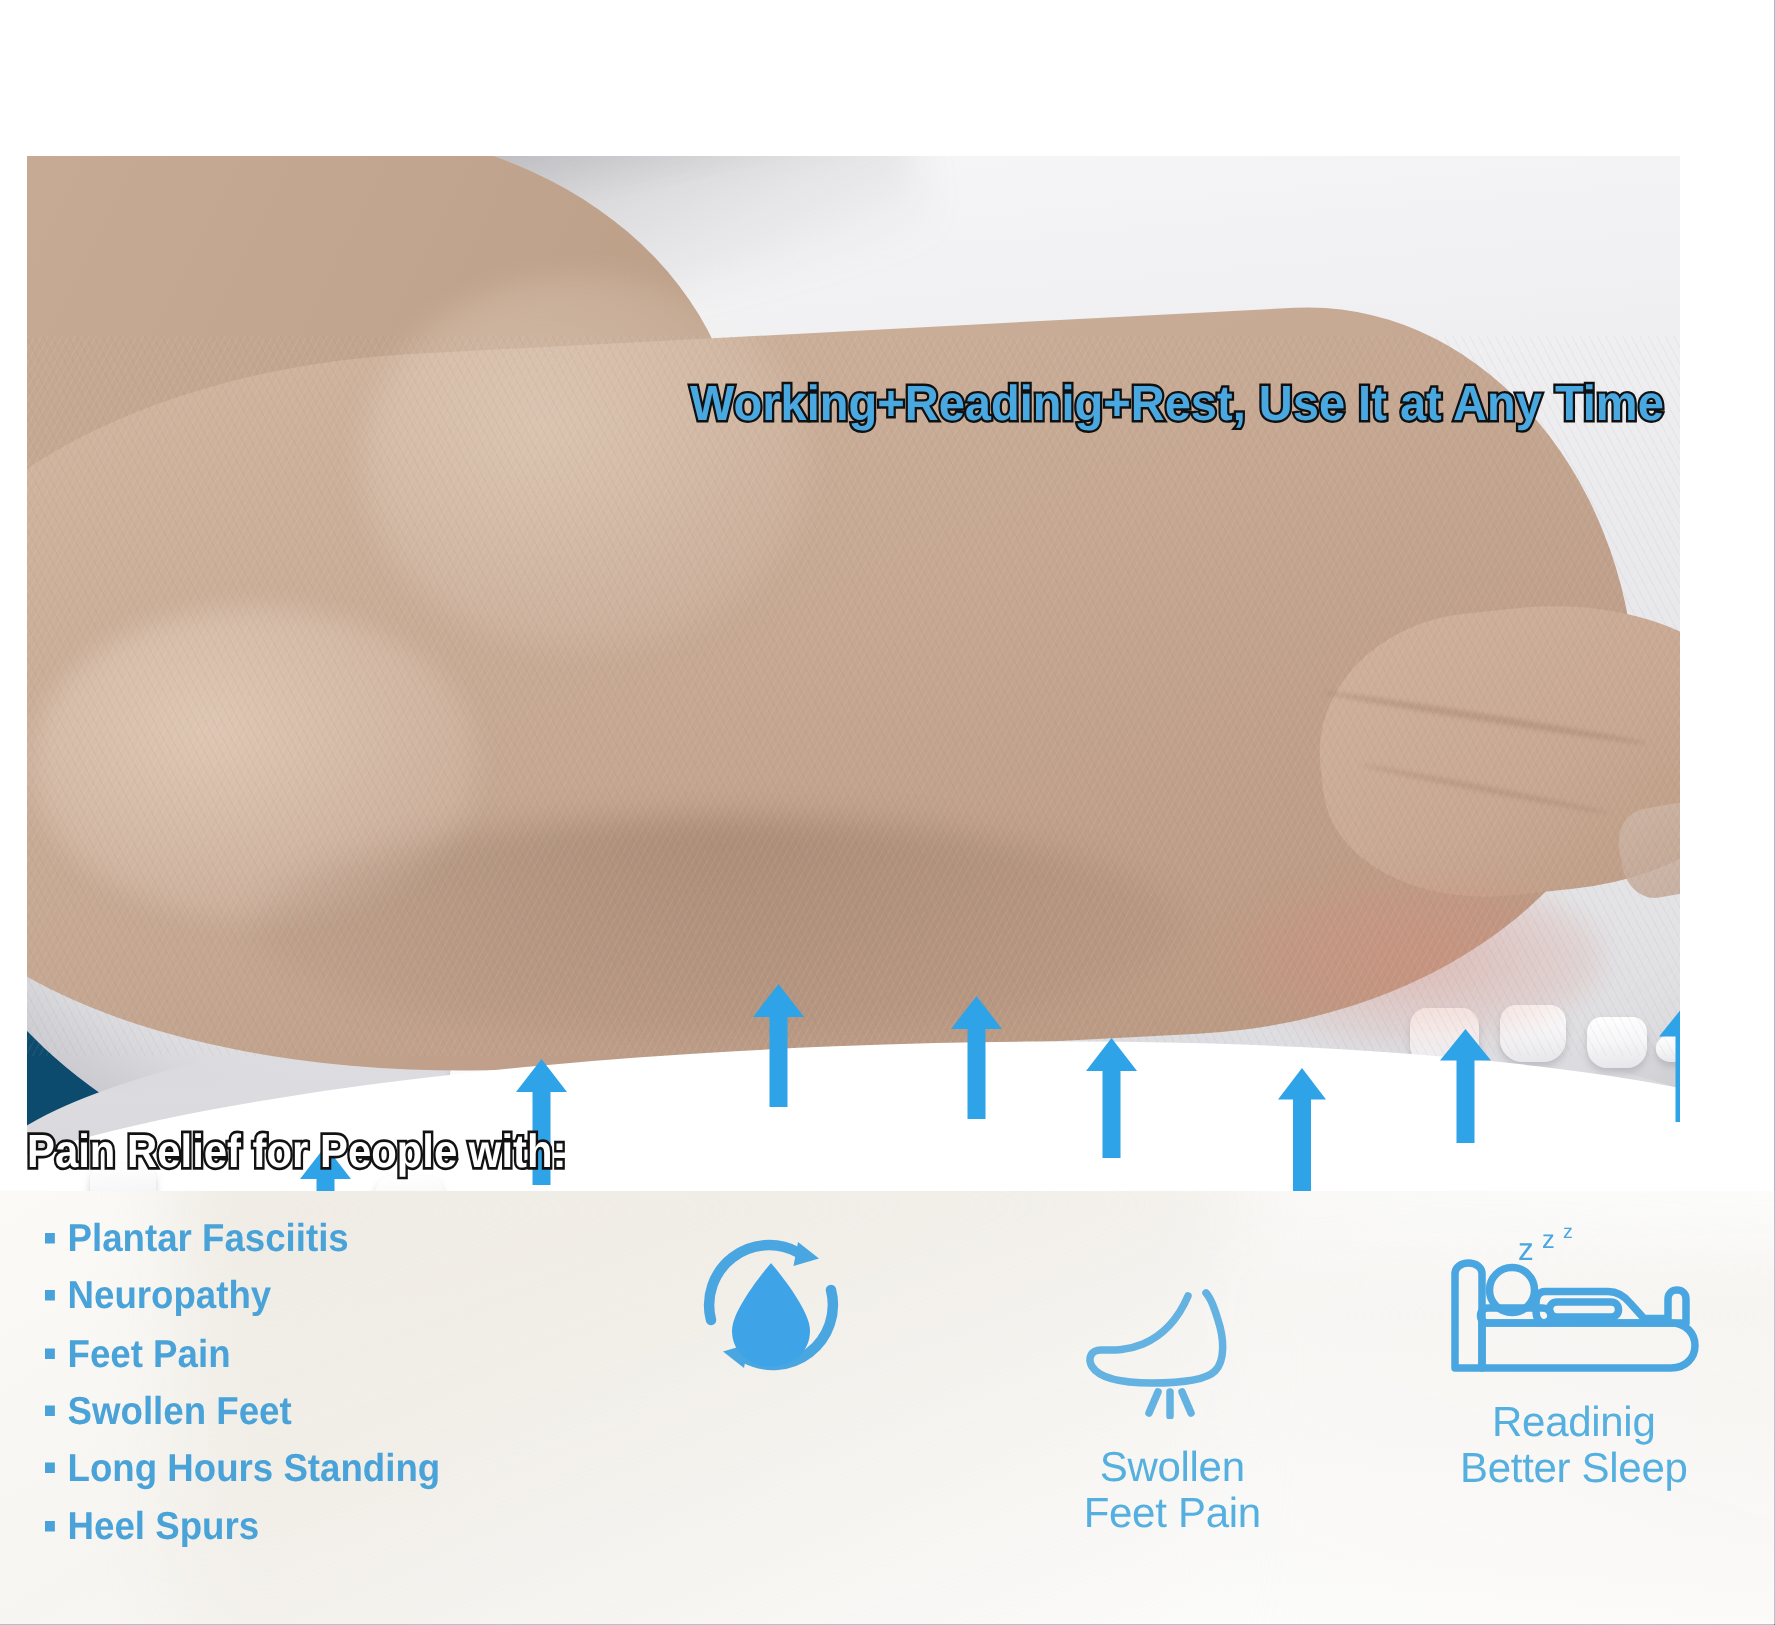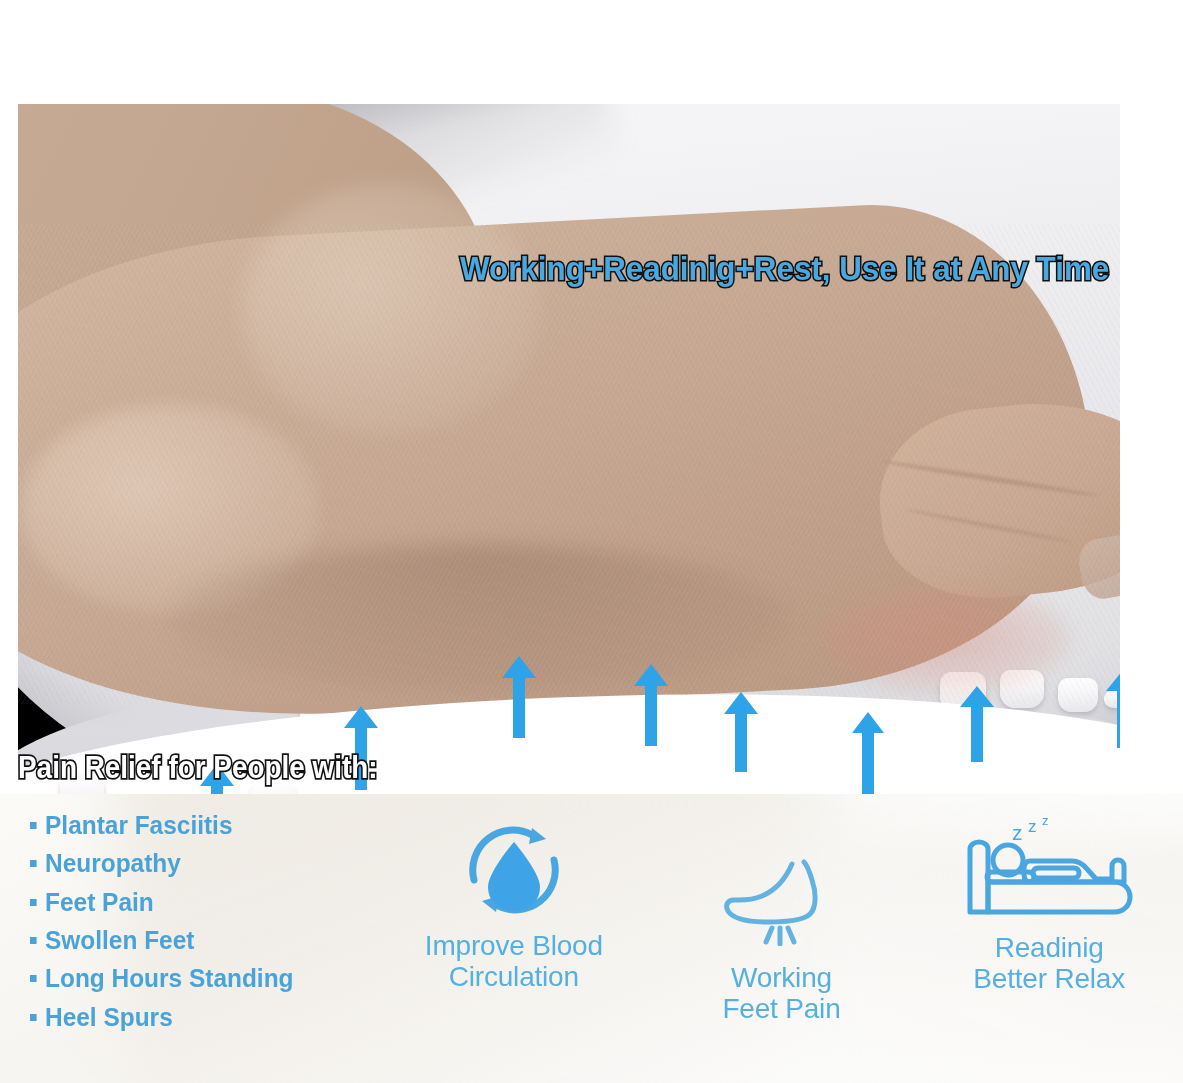--- a/index.html
+++ b/index.html
@@ -113,21 +113,21 @@
     white-space: nowrap;
   }
 
   
   .photo {
     position: absolute;
     left: 0; top: 104px;
     width: 1130px;
     height: 690px;
     overflow: hidden;
-    background: #000000;
+    background: #0c4a6e;
   }
   .photo-white-left {
     position: absolute;
     left: 0; top: 0;
     width: 18px; height: 690px;
     background: #ffffff;
     z-index: 30;
   }
   .photo-white-right {
     position: absolute;
@@ -565,39 +565,35 @@
           <svg width="128" height="112" viewBox="0 0 128 112">
             <g fill="none" stroke="#49a6e0" stroke-width="7" stroke-linecap="round">
               <path d="M24 66 A40 40 0 0 1 82 21"></path>
               <path d="M104 46 A40 40 0 0 1 46 91"></path>
             </g>
             <path d="M82 14 L96 25 L79 30 Z" fill="#49a6e0"></path>
             <path d="M46 98 L32 87 L49 82 Z" fill="#49a6e0"></path>
             <path d="M64 28 C64 28 90 58 90 73 C90 88 78 97 64 97 C50 97 38 88 38 73 C38 58 64 28 64 28 Z" fill="#3fa3e8"></path>
           </svg>
         </div>
-        <div class="benefit-label">
-          <span>Improve Blood</span>
-          <span class="l2">Circulation</span>
-        </div>
       </div>
 
       <div class="benefit b2">
         <div class="benefit-icon">
           <svg width="124" height="88" viewBox="0 0 124 88">
             <g fill="none" stroke="#63b2e2" stroke-width="5" stroke-linecap="round" stroke-linejoin="round">
               <path d="M72 6 C66 20 56 32 42 38 C30 43 20 42 14 42 C7 42 5 48 8 53 C13 61 28 64 48 64 C68 64 84 62 90 56 C97 49 96 34 92 22 C89 12 86 6 84 4"></path>
               <path d="M52 70 L46 84"></path>
               <path d="M60 70 L60 86"></path>
               <path d="M68 70 L74 84"></path>
             </g>
           </svg>
         </div>
         <div class="benefit-label">
-          <span>Working</span>
+          <span>Swollen</span>
           <span class="l2">Feet Pain</span>
         </div>
       </div>
 
       <div class="benefit b3">
         <div class="benefit-icon">
           <svg width="186" height="112" viewBox="0 0 186 112">
             <g fill="none" stroke="#49a6e0" stroke-width="5" stroke-linejoin="round" stroke-linecap="round">
 
               <path d="M14 33 C14 29 18 26 23 26 C28 26 32 29 32 33 L32 96 L14 96 Z"></path>
@@ -614,20 +610,20 @@
             </g>
             <g fill="#49a6e0" font-family="Liberation Sans, sans-serif" font-weight="400">
               <text x="56" y="24" font-size="21">z</text>
               <text x="72" y="16" font-size="17">z</text>
               <text x="86" y="9" font-size="13">z</text>
             </g>
           </svg>
         </div>
         <div class="benefit-label">
           <span>Readinig</span>
-          <span class="l2">Better Relax</span>
+          <span class="l2">Better Sleep</span>
         </div>
       </div>
 
     </div>
   </div>
 
 </div>
 
 </body></html>

